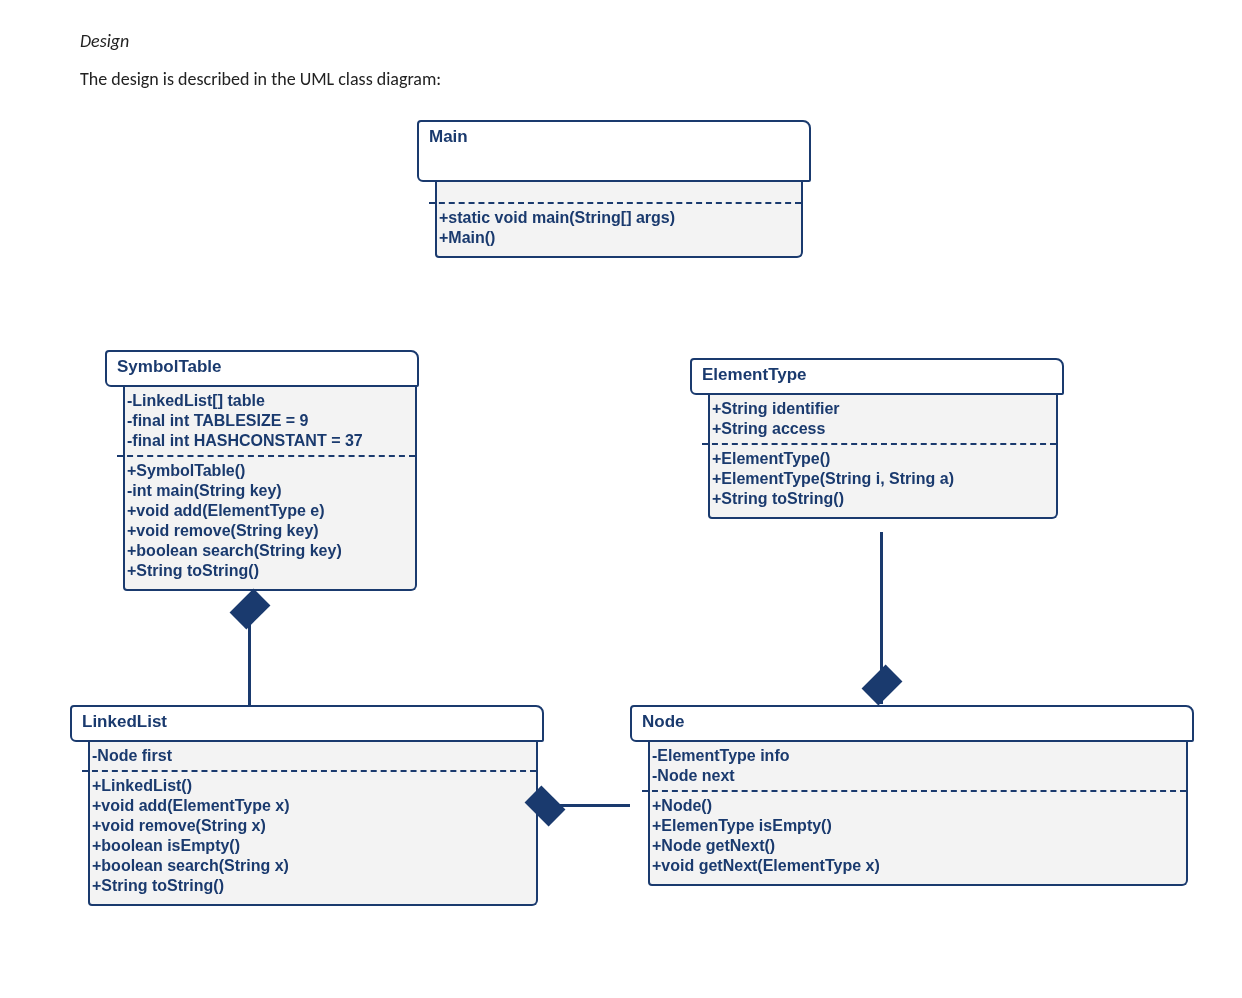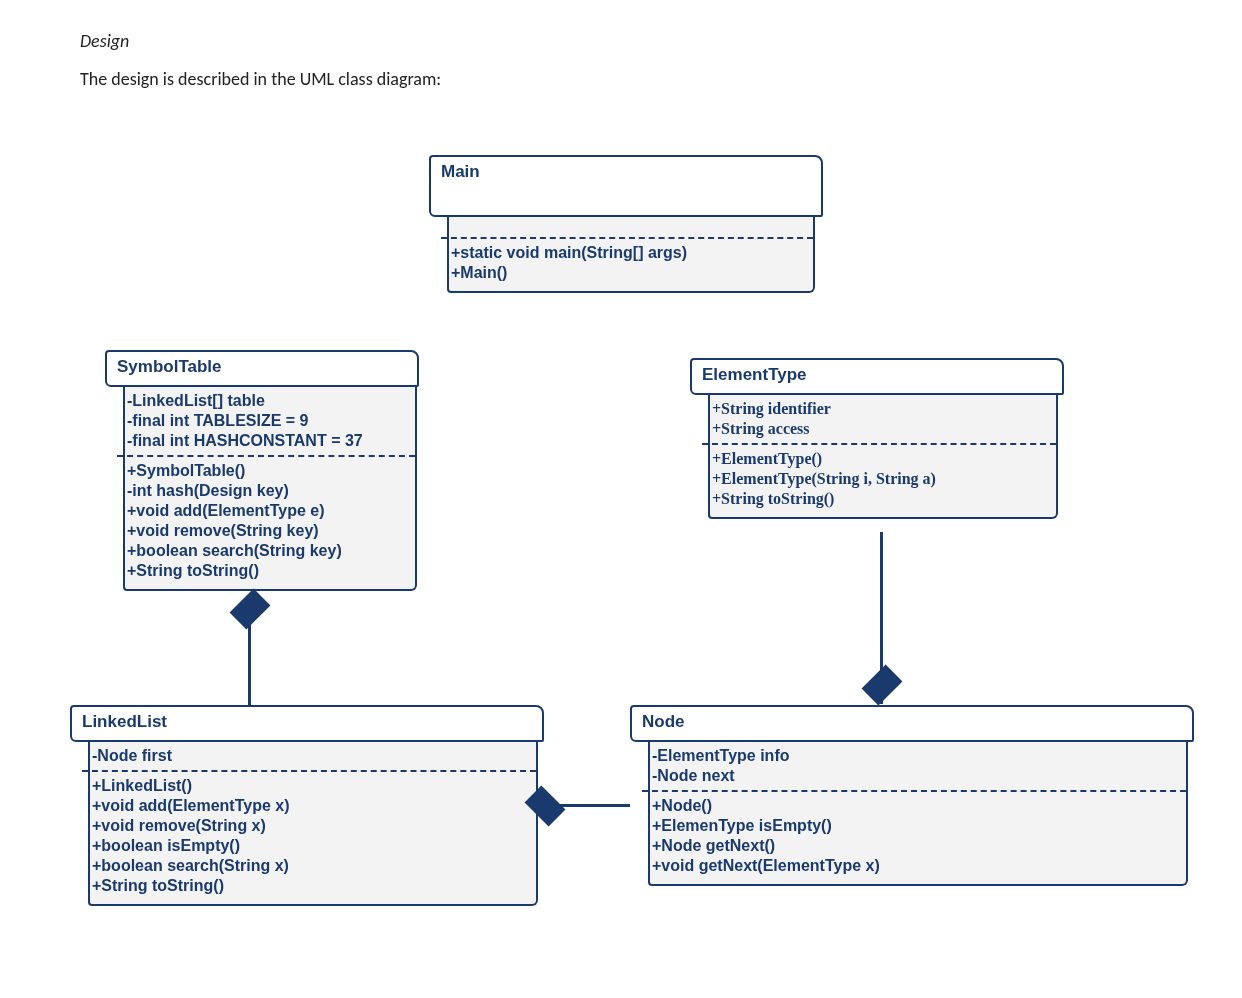--- a/index.html
+++ b/index.html
@@ -102,21 +102,21 @@
   }
 </style>
 </head>
 <body>
 
 <div id="heading-title">Design</div>
 <div id="heading-desc">The design is described in the UML class diagram:</div>
 
 <div class="canvas">
 
-  <div class="uml-class" style="left:349px; top:0px; width:370px;margin-top:35px;">
+  <div class="uml-class" style="left:337px; top:0px; width:370px;">
     <div class="uml-title" style="width:370px; height:44px;">
       <span>Main</span>
     </div>
     <div class="uml-body" style="width:352px;">
       <div class="uml-blank-attr-space"></div>
       <hr class="uml-divider">
       <div class="uml-line">+static void main(String[] args)</div>
       <div class="uml-line">+Main()</div>
     </div>
   </div>
@@ -124,33 +124,33 @@
   <div class="uml-class" style="left:25px; top:230px; width:310px;">
     <div class="uml-title" style="width:290px;">
       <span>SymbolTable</span>
     </div>
     <div class="uml-body" style="width:278px;">
       <div class="uml-line">-LinkedList[] table</div>
       <div class="uml-line">-final int TABLESIZE = 9</div>
       <div class="uml-line">-final int HASHCONSTANT = 37</div>
       <hr class="uml-divider">
       <div class="uml-line">+SymbolTable()</div>
-      <div class="uml-line">-int hash(Design key)</div>
+      <div class="uml-line">-int main(String key)</div>
       <div class="uml-line">+void add(ElementType e)</div>
       <div class="uml-line">+void remove(String key)</div>
       <div class="uml-line">+boolean search(String key)</div>
       <div class="uml-line">+String toString()</div>
     </div>
   </div>
 
   <div class="uml-class" style="left:610px; top:238px; width:360px;">
     <div class="uml-title" style="width:350px;">
       <span>ElementType</span>
     </div>
-    <div class="uml-body" style="width:334px;font-family:Liberation Serif, serif;">
+    <div class="uml-body" style="width:334px;">
       <div class="uml-line">+String identifier</div>
       <div class="uml-line">+String access</div>
       <hr class="uml-divider">
       <div class="uml-line">+ElementType()</div>
       <div class="uml-line">+ElementType(String i, String a)</div>
       <div class="uml-line">+String toString()</div>
     </div>
   </div>
 
   <div class="uml-class" style="left:-10px; top:585px; width:460px;">

